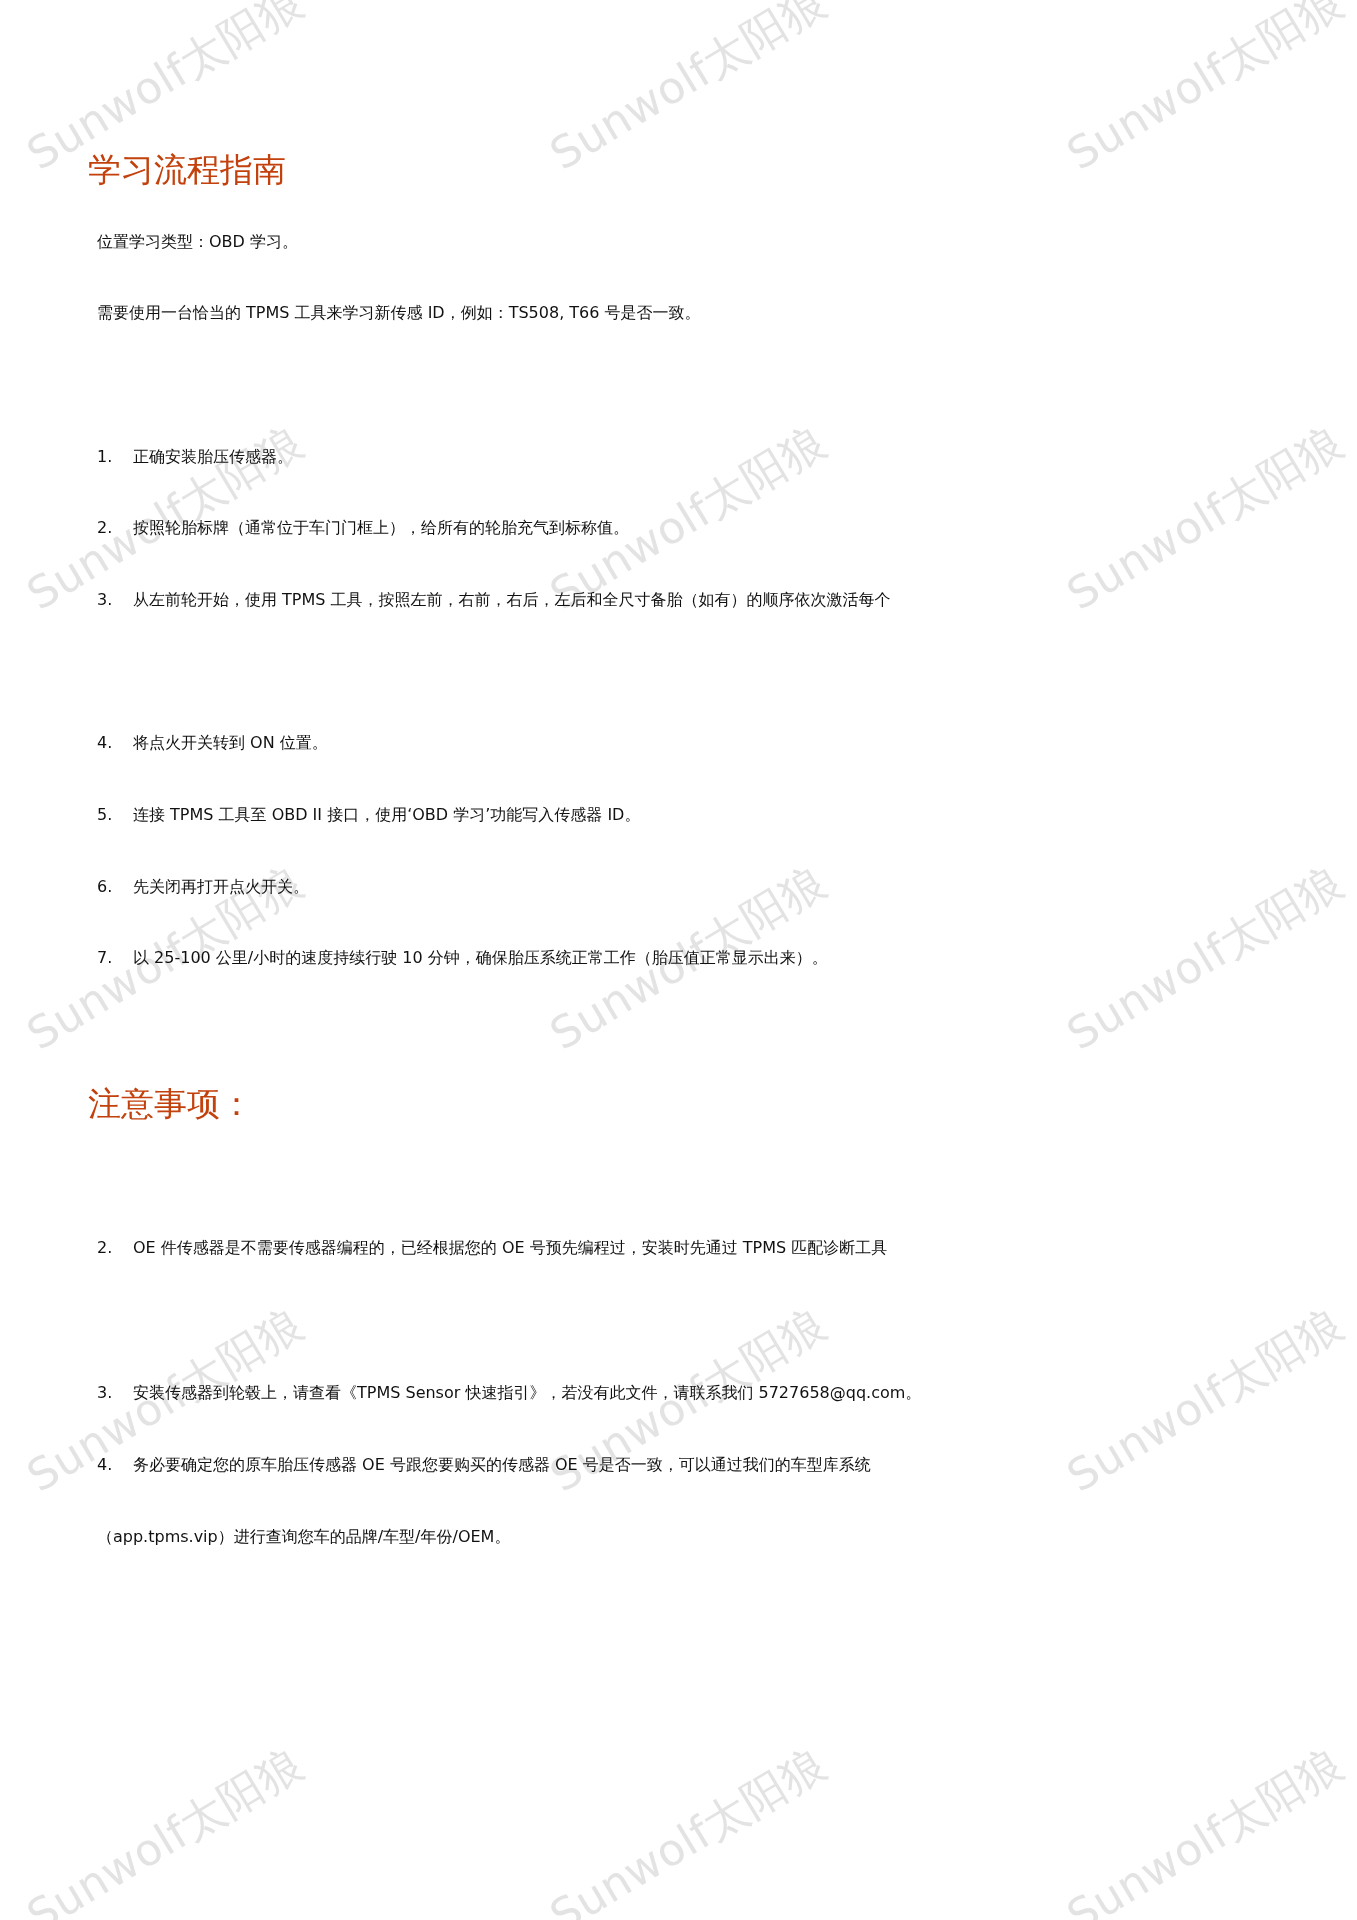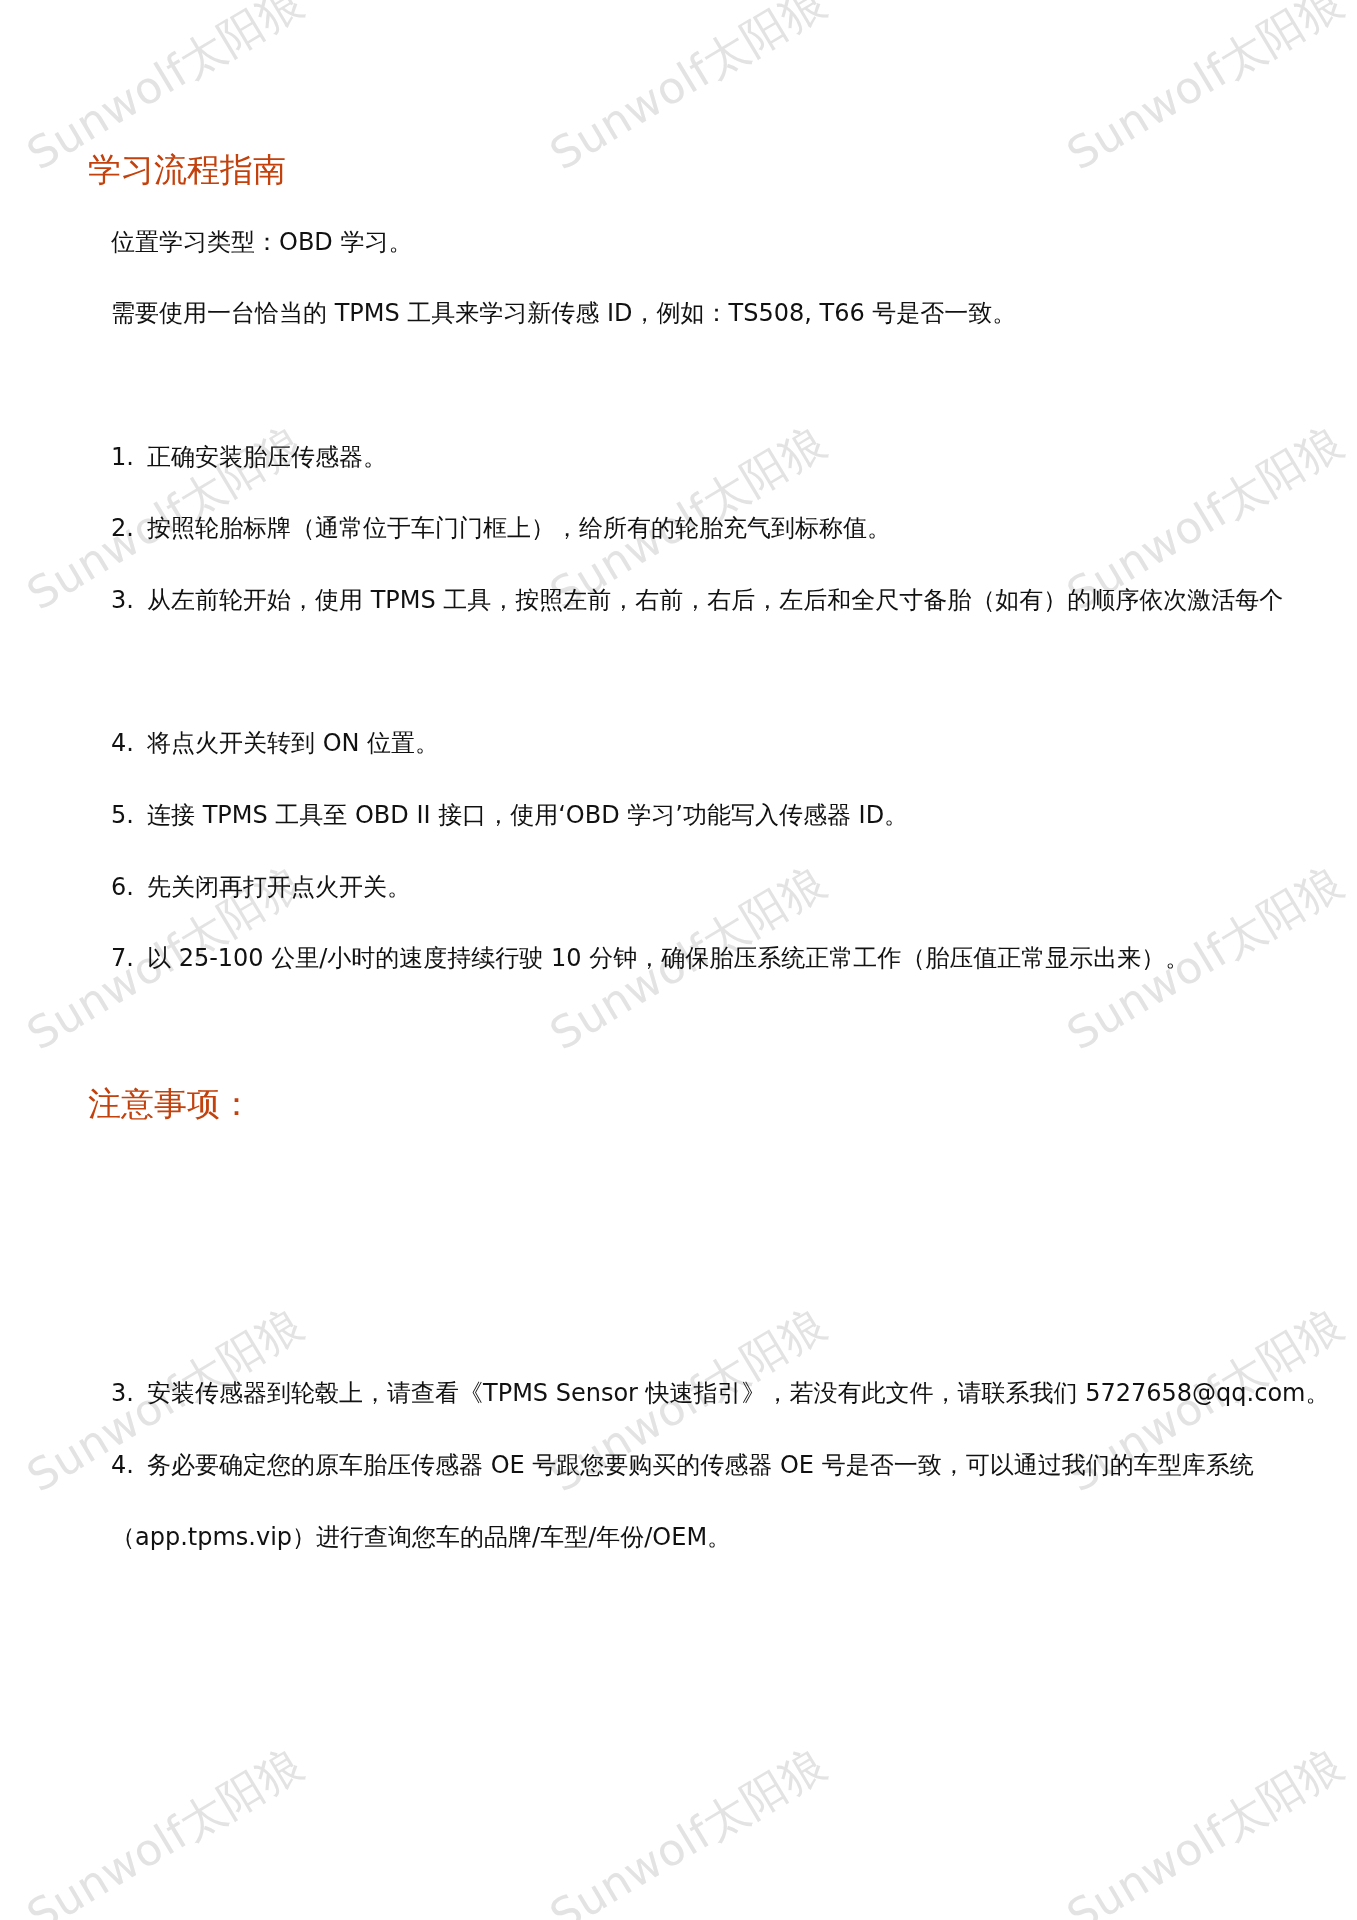--- a/index.html
+++ b/index.html
@@ -3,22 +3,22 @@
 <meta charset="utf-8">
 <style>
   html, body { margin: 0; padding: 0; background: #ffffff; }
   body { width: 1357px; height: 1920px; position: relative; overflow: hidden;
          font-family: "DejaVu Sans", "Liberation Sans", sans-serif; color: #111111; }
   .watermark-layer { position: absolute; inset: 0; pointer-events: none; z-index: 0; }
   .wm { position: absolute; width: 420px; height: 60px; line-height: 60px; text-align: center;
         font-size: 44px; color: #e3e3e3; white-space: nowrap;
         transform: translate(-50%, -50%) rotate(-31deg); letter-spacing: 0.5px; }
   .content { position: absolute; left: 0; top: 0; width: 1357px; height: 1920px; z-index: 1; }
-  .line { position: absolute; left: 111px; width: 1175px; height: 32px; line-height: 32px;
-          font-size: 24px; white-space: nowrap; transform: translateY(-50%); }
+  .line { position: absolute; left: 97px; width: 1175px; height: 32px; line-height: 32px;
+          font-size: 16px; white-space: nowrap; transform: translateY(-50%); }
   .heading { position: absolute; left: 88px; height: 44px; line-height: 44px;
              font-size: 33px; white-space: nowrap; transform: translateY(-50%); color: #c2410c; }
   .num { display: inline-block; width: 36px; }
 </style>
 </head>
 <body>
 
 <div class="watermark-layer">
 
   <div class="wm" style="left:165px;top:78px">Sunwolf太阳狼</div>
@@ -66,20 +66,23 @@
   </div>
   <div class="line" style="top:887px">
     <span class="num">6.</span><span>先关闭再打开点火开关。</span>
   </div>
   <div class="line" style="top:958px">
     <span class="num">7.</span><span>以 25-100 公里/小时的速度持续行驶 10 分钟，确保胎压系统正常工作（胎压值正常显示出来）。</span>
   </div>
 
   <div class="heading" style="top:1104px">注意事项：</div>
 
+  <div class="line" style="top:1248px">
+    <span class="num">2.</span><span>OE 件传感器是不需要传感器编程的，已经根据您的 OE 号预先编程过，安装时先通过 TPMS 匹配诊断工具</span>
+  </div>
   <div class="line" style="top:1393px">
     <span class="num">3.</span><span>安装传感器到轮毂上，请查看《TPMS Sensor 快速指引》，若没有此文件，请联系我们 5727658@qq.com。</span>
   </div>
   <div class="line" style="top:1465px">
     <span class="num">4.</span><span>务必要确定您的原车胎压传感器 OE 号跟您要购买的传感器 OE 号是否一致，可以通过我们的车型库系统</span>
   </div>
   <div class="line" style="top:1537px">（app.tpms.vip）进行查询您车的品牌/车型/年份/OEM。</div>
 
 </div>
 

